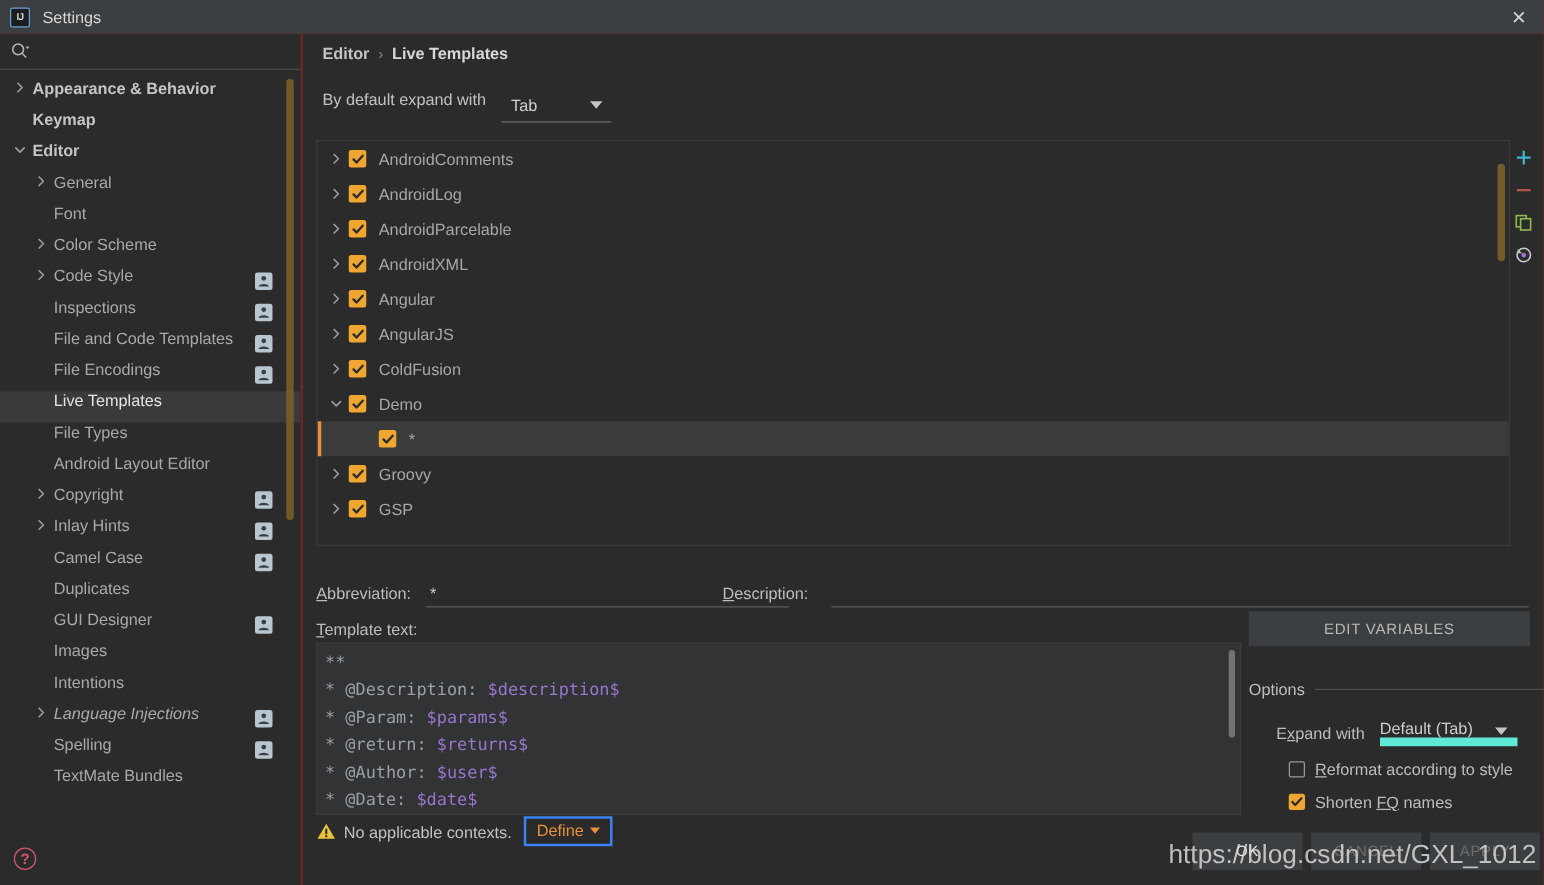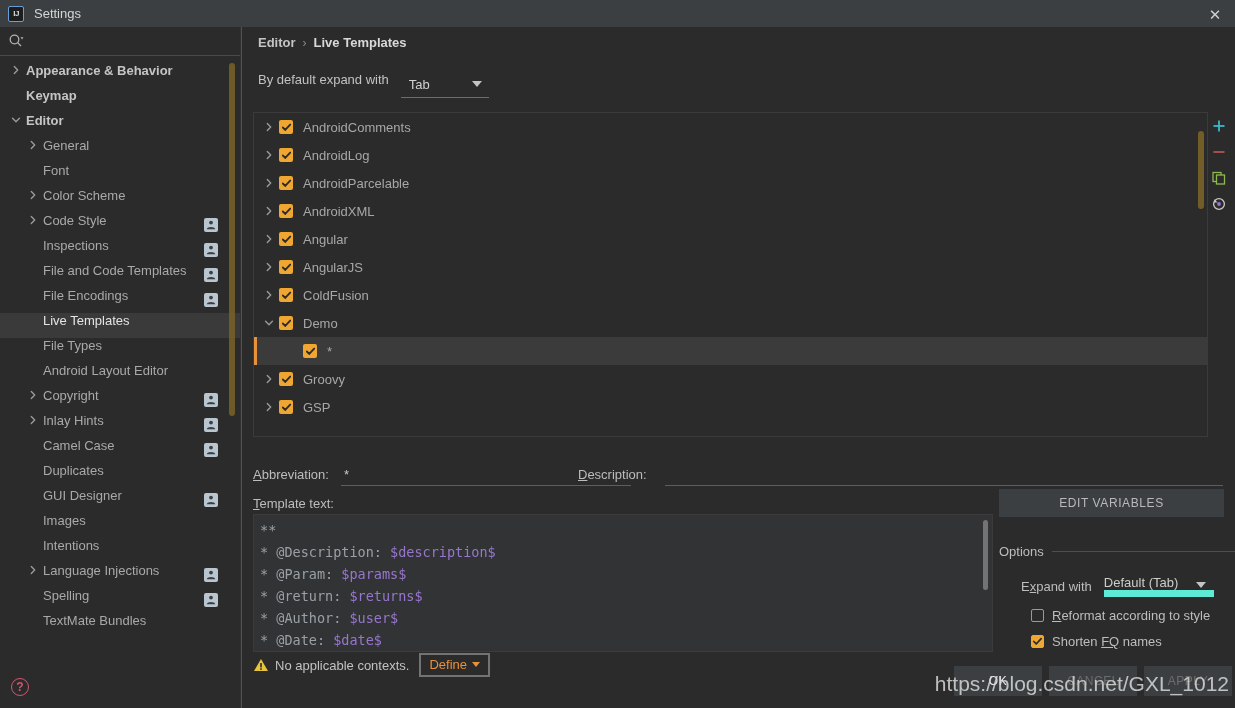--- a/index.html
+++ b/index.html
@@ -5,21 +5,21 @@
   * { box-sizing: border-box; margin: 0; padding: 0; }
   html, body {
     width: 1235px; height: 708px;
     background: #2b2b2b;
     font-family: "Liberation Sans", sans-serif;
     overflow: hidden;
   }
   .app {
     position: relative;
     width: 1235px; height: 708px;
-    background: #6d28d9;
+    background: #b91c1c;
     color: #bbbbbb;
   }
 
   
   .titlebar {
     position: absolute; top: 0; left: 0;
     width: 1235px; height: 27px;
     background: #3c3f41;
     display: flex; align-items: center;
   }
@@ -288,21 +288,21 @@
     position: absolute;
     left: 11px; top: 626px;
     display: flex; align-items: center;
     font-size: 13px; color: #c2c2c2;
     gap: 6px;
   }
   .warn-icon { width: 16px; height: 16px; display: flex; align-items: center; }
   .define-box {
     position: relative;
     margin-left: 4px;
-    border: 2px solid #737373;
+    border: 2px solid #3b82f6;
     padding: 2px 8px 3px 8px;
     display: flex; align-items: center; gap: 5px;
     cursor: pointer;
   }
   .define-link {
     color: #e8913a;
     font-size: 13px;
   }
   .define-caret {
     width: 0; height: 0;
@@ -582,21 +582,21 @@
           </span>
         </div>
         <div class="tree-item" style="padding-left: 26px;">
           <span class="arrow empty"></span>
           <span class="tree-label">Images</span>
         </div>
         <div class="tree-item" style="padding-left: 26px;">
           <span class="arrow empty"></span>
           <span class="tree-label">Intentions</span>
         </div>
-        <div class="tree-item" style="padding-left: 26px;">
+        <div class="tree-item" style="padding-left: 26px; font-style: italic;">
           <span class="arrow">
             <svg width="10" height="10" viewBox="0 0 10 10">
               <path d="M3.3 1.6 L6.7 5 L3.3 8.4" fill="none" stroke="#9a9a9a" stroke-width="1.4" stroke-linecap="round" stroke-linejoin="round"></path>
             </svg>
           </span>
           <span class="tree-label">Language Injections</span>
           <span class="person-badge">
             <svg width="12" height="12" viewBox="0 0 12 12">
               <circle cx="6" cy="3.6" r="1.9" fill="#3a3f44"></circle>
               <path d="M1.8 10.2 C1.8 7.4 10.2 7.4 10.2 10.2 Z" fill="#3a3f44"></path>

